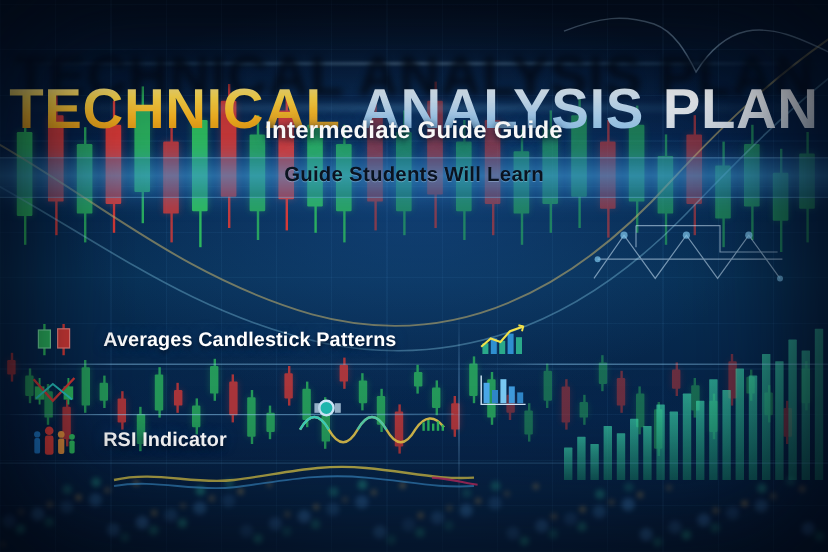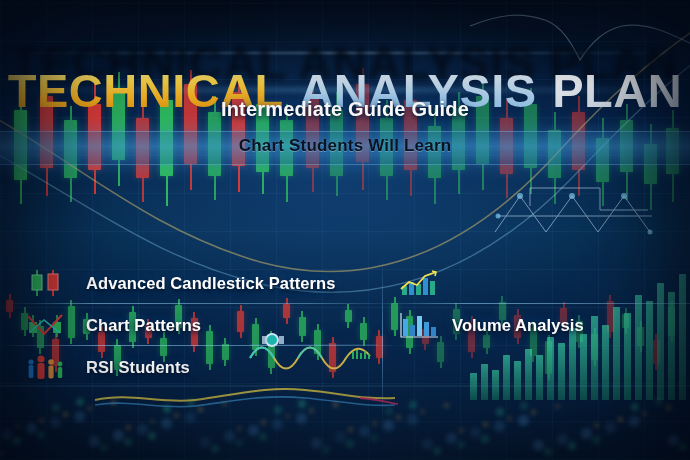--- a/index.html
+++ b/index.html
@@ -560,53 +560,52 @@
   <div class="title-shadow">TECHNICAL ANALYSIS PLAN</div>
   <h1 class="title">
     <span class="t-gold">TECHNICAL</span>
     <span class="t-blue">ANALYSIS</span>
     <span class="t-white">PLAN</span>
   </h1>
 
   <div class="subtitle">Intermediate Guide Guide</div>
 
   <div class="ribbon"></div>
-  <div class="ribbon-text">Chart Students Will Learn</div>
+  <div class="ribbon-text">Guide Students Will Learn</div>
 
   <div class="vdiv"></div>
 
   <div class="cols">
 
     <div class="col left">
 
       <div class="item">
         <span class="ico">
           <svg viewBox="0 0 42 30" width="42" height="30">
             <line x1="13" y1="2" x2="13" y2="28" stroke="#2fbf5f" stroke-width="2"></line>
             <rect x="8" y="7" width="10" height="15" fill="#2fbf5f" stroke="#7de8a6" stroke-width="1"></rect>
             <line x1="29" y1="2" x2="29" y2="28" stroke="#e03b36" stroke-width="2"></line>
             <rect x="24" y="6" width="10" height="16" fill="#e03b36" stroke="#ff8b86" stroke-width="1"></rect>
           </svg>
         </span>
-        <span class="label">Advanced Candlestick Patterns</span>
+        <span class="label">Averages Candlestick Patterns</span>
         <span class="hdiv"></span>
       </div>
 
       <div class="item">
         <span class="ico">
           <svg viewBox="0 0 42 30" width="42" height="30">
             <line x1="9" y1="5" x2="9" y2="27" stroke="#2fbf5f" stroke-width="1.6"></line>
             <rect x="5" y="12" width="8" height="11" fill="#2fbf5f"></rect>
             <line x1="33" y1="5" x2="33" y2="27" stroke="#2fbf5f" stroke-width="1.6"></line>
             <rect x="29" y="12" width="8" height="11" fill="#2fbf5f"></rect>
             <path d="M4,6 L20,24 L38,5" fill="none" stroke="#e03b36" stroke-width="2"></path>
             <path d="M6,22 L20,10 L36,23" fill="none" stroke="#2ad0c8" stroke-width="1.6"></path>
           </svg>
         </span>
-        <span class="label">Chart Patterns</span>
         <span class="hdiv"></span>
       </div>
 
       <div class="item">
         <span class="ico">
           <svg viewBox="0 0 42 30" width="42" height="30">
             <g fill="#1f7fd0">
                 <circle cx="7" cy="10" r="2.6"></circle>
                 <rect x="4.6" y="13" width="4.8" height="13" rx="1.6"></rect>
               </g>
@@ -617,21 +616,21 @@
             <g fill="#e8923a">
                 <circle cx="27" cy="10" r="2.8"></circle>
                 <rect x="24.4" y="13.4" width="5.2" height="13" rx="1.7"></rect>
               </g>
             <g fill="#2fbf5f">
                 <circle cx="36" cy="12" r="2.4"></circle>
                 <rect x="33.8" y="15" width="4.4" height="11" rx="1.5"></rect>
               </g>
           </svg>
         </span>
-        <span class="label">RSI Students</span>
+        <span class="label">RSI Indicator</span>
       </div>
 
     </div>
 
     <div class="col right">
 
 
       <div class="item">
         <span class="ico">
           <svg viewBox="0 0 42 30" width="42" height="30">
@@ -652,21 +651,20 @@
         <span class="ico">
           <svg viewBox="0 0 42 30" width="42" height="30">
             <rect x="5" y="9" width="5" height="17" fill="#4aa8e8"></rect>
             <rect x="12" y="15" width="5" height="11" fill="#2f86c8"></rect>
             <rect x="19" y="6" width="5" height="20" fill="#79c8f2"></rect>
             <rect x="26" y="12" width="5" height="14" fill="#3f9adc"></rect>
             <rect x="33" y="17" width="5" height="9" fill="#2f86c8"></rect>
             <path d="M3,3 L3,27 L40,27" fill="none" stroke="#cfe4f6" stroke-width="1.2"></path>
           </svg>
         </span>
-        <span class="label">Volume Analysis</span>
       </div>
 
     </div>
   </div>
 
   <svg class="layer" id="bottom-deco" viewBox="0 0 690 460" preserveAspectRatio="none">
     <path d="M95,400 C 130,392 160,404 195,400 C 235,395 265,386 305,390 C 340,393 365,400 395,398" fill="none" stroke="#e8d24a" stroke-width="2" opacity=".8"></path>
     <path d="M95,405 C 130,399 160,410 195,406 C 235,401 265,394 305,398 C 340,401 365,407 395,405" fill="none" stroke="#3f9adc" stroke-width="1.6" opacity=".7"></path>
     <path d="M360,398 C 375,399 385,402 398,404" fill="none" stroke="#d0306a" stroke-width="1.8" opacity=".85"></path>
     <line x1="0" y1="386" x2="690" y2="386" stroke="#6fb8e8" stroke-width="1" opacity=".22"></line>

